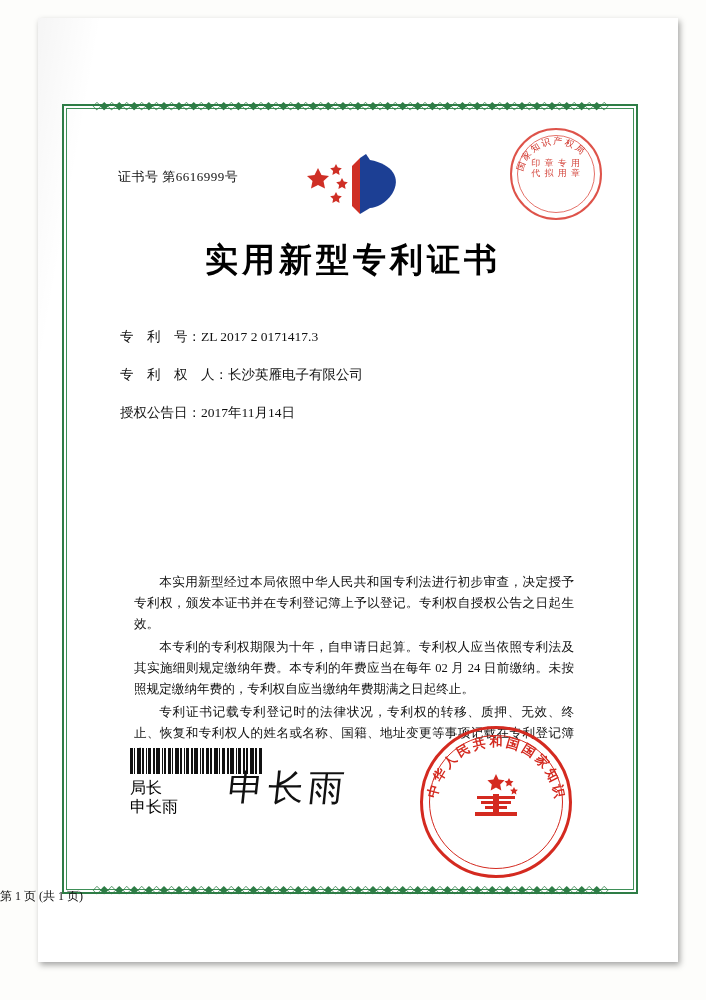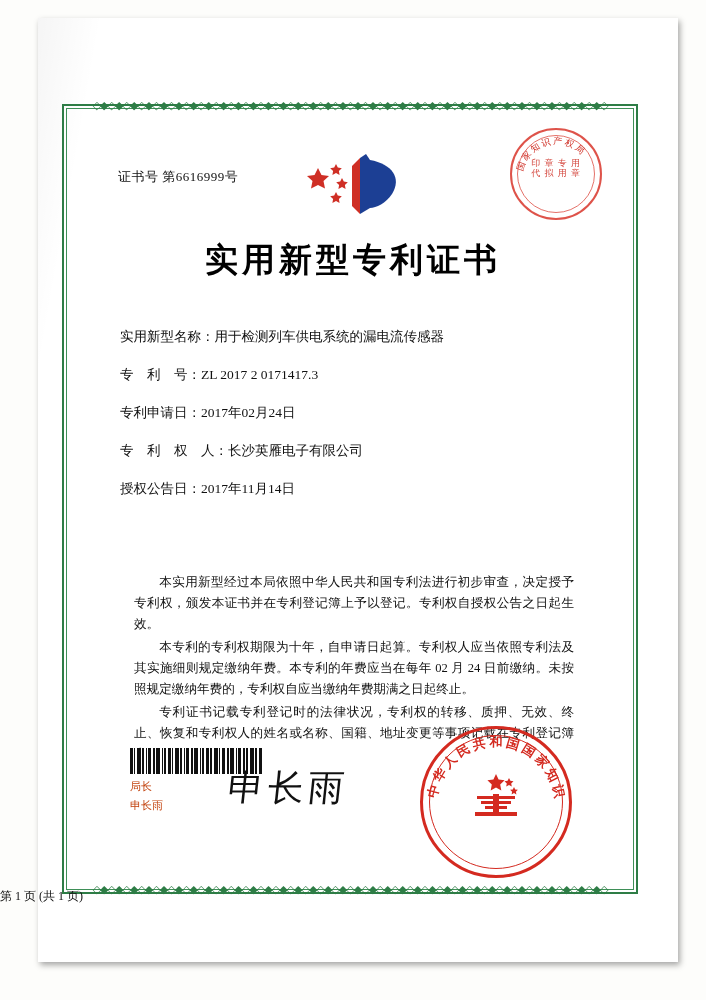--- a/index.html
+++ b/index.html
@@ -194,24 +194,23 @@
     height: 26px;
     background: #111;
     vertical-align: top;
   }
 
   
   .sign-label {
     position: absolute;
     left: 130px;
     top: 778px;
-    font-size: 11px;
+    font-size: 16px;
     line-height: 19px;
-    color: #c2410c;
-    font-family: Liberation Mono, monospace;
+    color: #000000;
   }
   .signature {
     position: absolute;
     left: 228px;
     top: 764px;
     font-size: 36px;
     color: #111;
     font-family: "DejaVu Serif", serif;
     letter-spacing: 4px;
     transform: skewX(-6deg);
@@ -302,27 +301,21 @@
     <div class="seal-text">
       <div>印 章 专 用</div>
       <div>代 拟 用 章</div>
     </div>
   </div>
 
   <div class="main-title">实用新型专利证书</div>
 
   <div class="fields">
     <div class="field-row">
-      <span class="lbl">实用新型名称：</span><span class="val">用于检测列车供电系统的漏电流传感器</span>
-    </div>
-    <div class="field-row">
       <span class="lbl">专　利　号：</span><span class="val">ZL 2017 2 0171417.3</span>
-    </div>
-    <div class="field-row">
-      <span class="lbl">专利申请日：</span><span class="val">2017年02月24日</span>
     </div>
     <div class="field-row">
       <span class="lbl">专　利　权　人：</span><span class="val">长沙英雁电子有限公司</span>
     </div>
     <div class="field-row tight">
       <span class="lbl">授权公告日：</span><span class="val">2017年11月14日</span>
     </div>
   </div>
 
   <div class="body-text">

